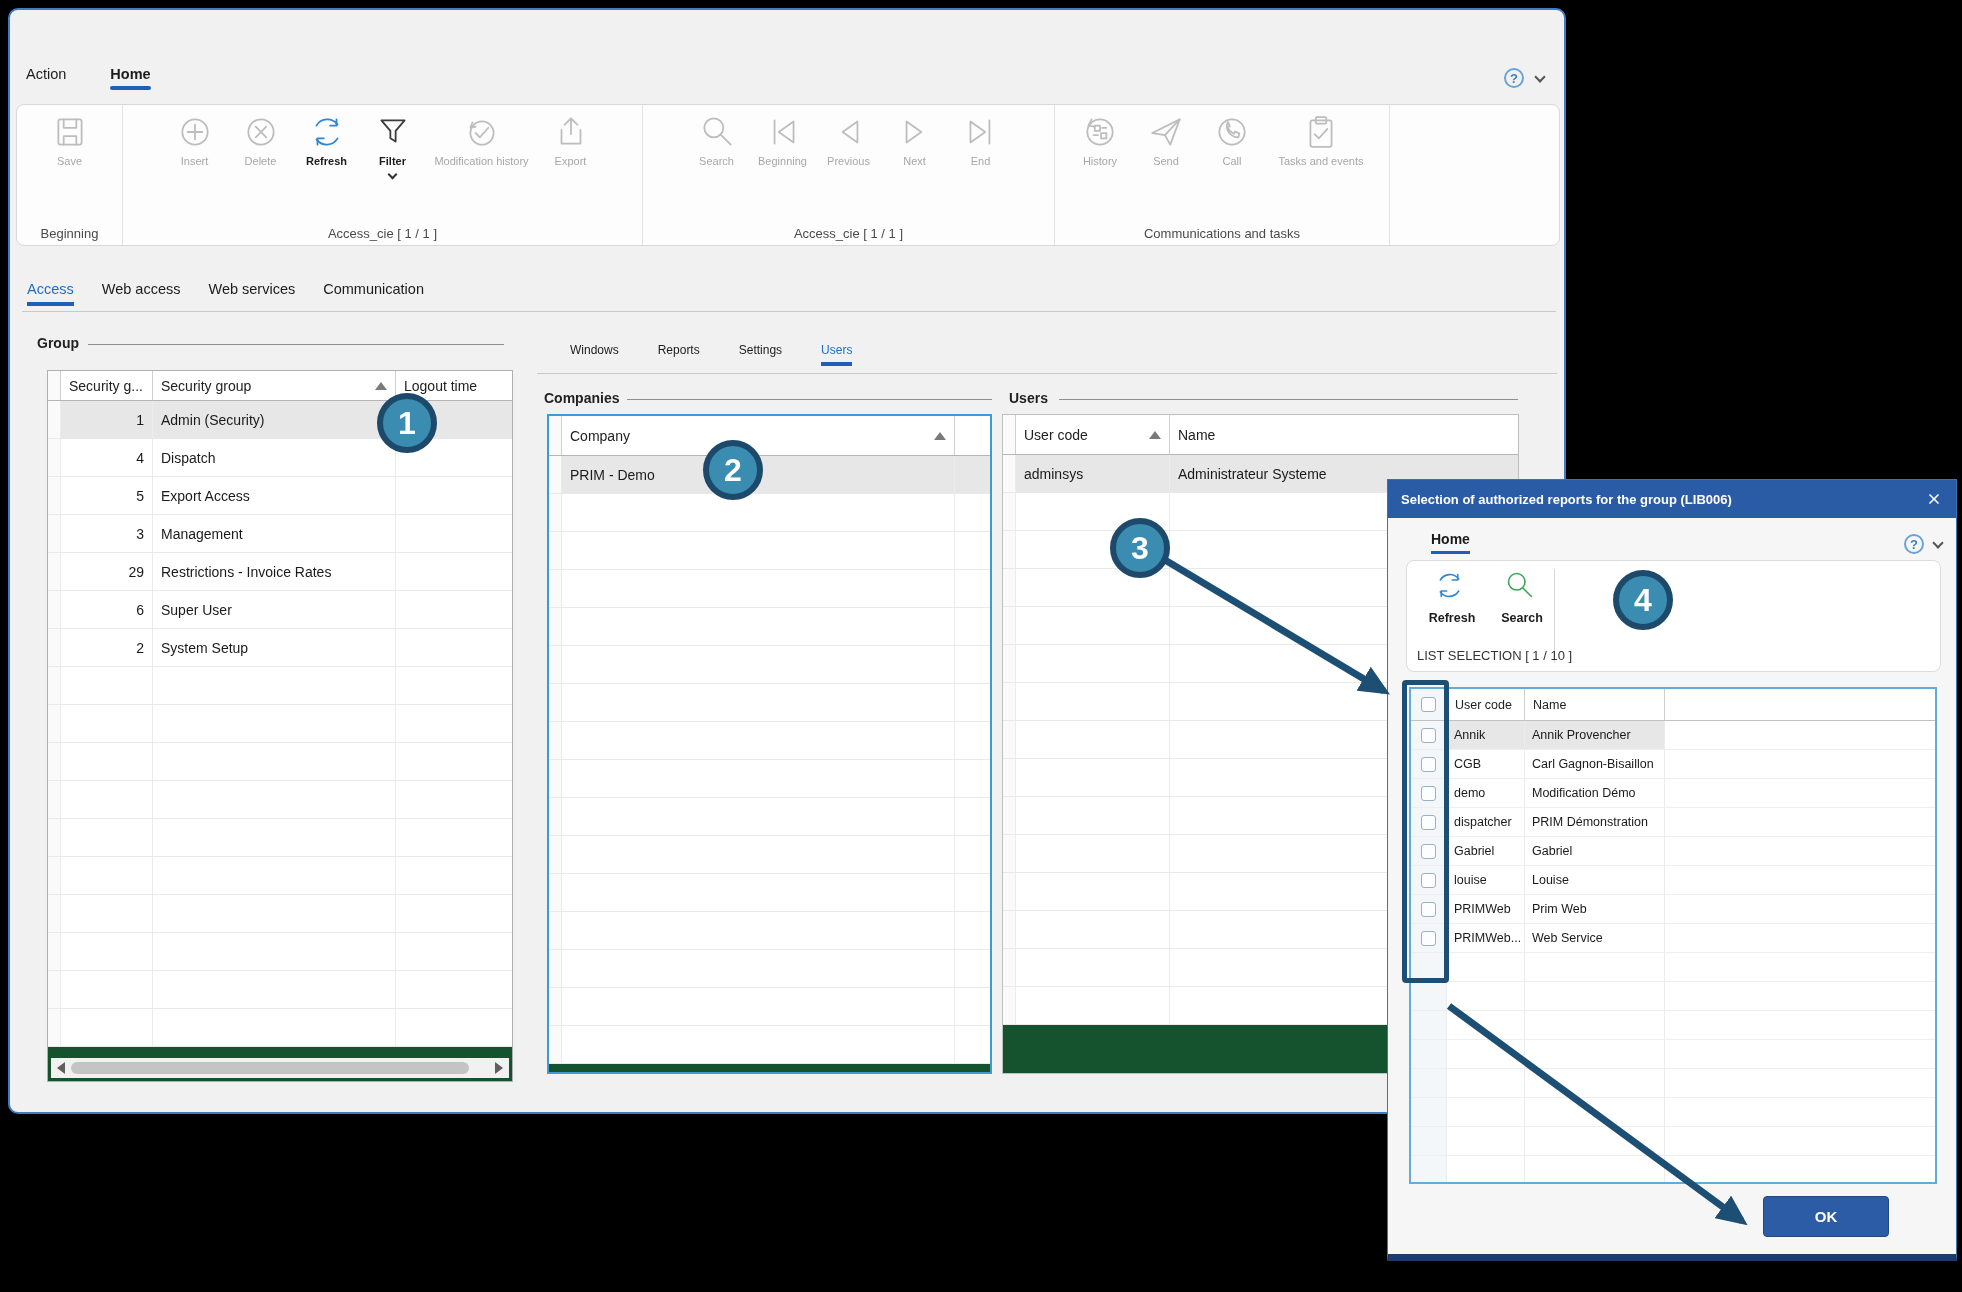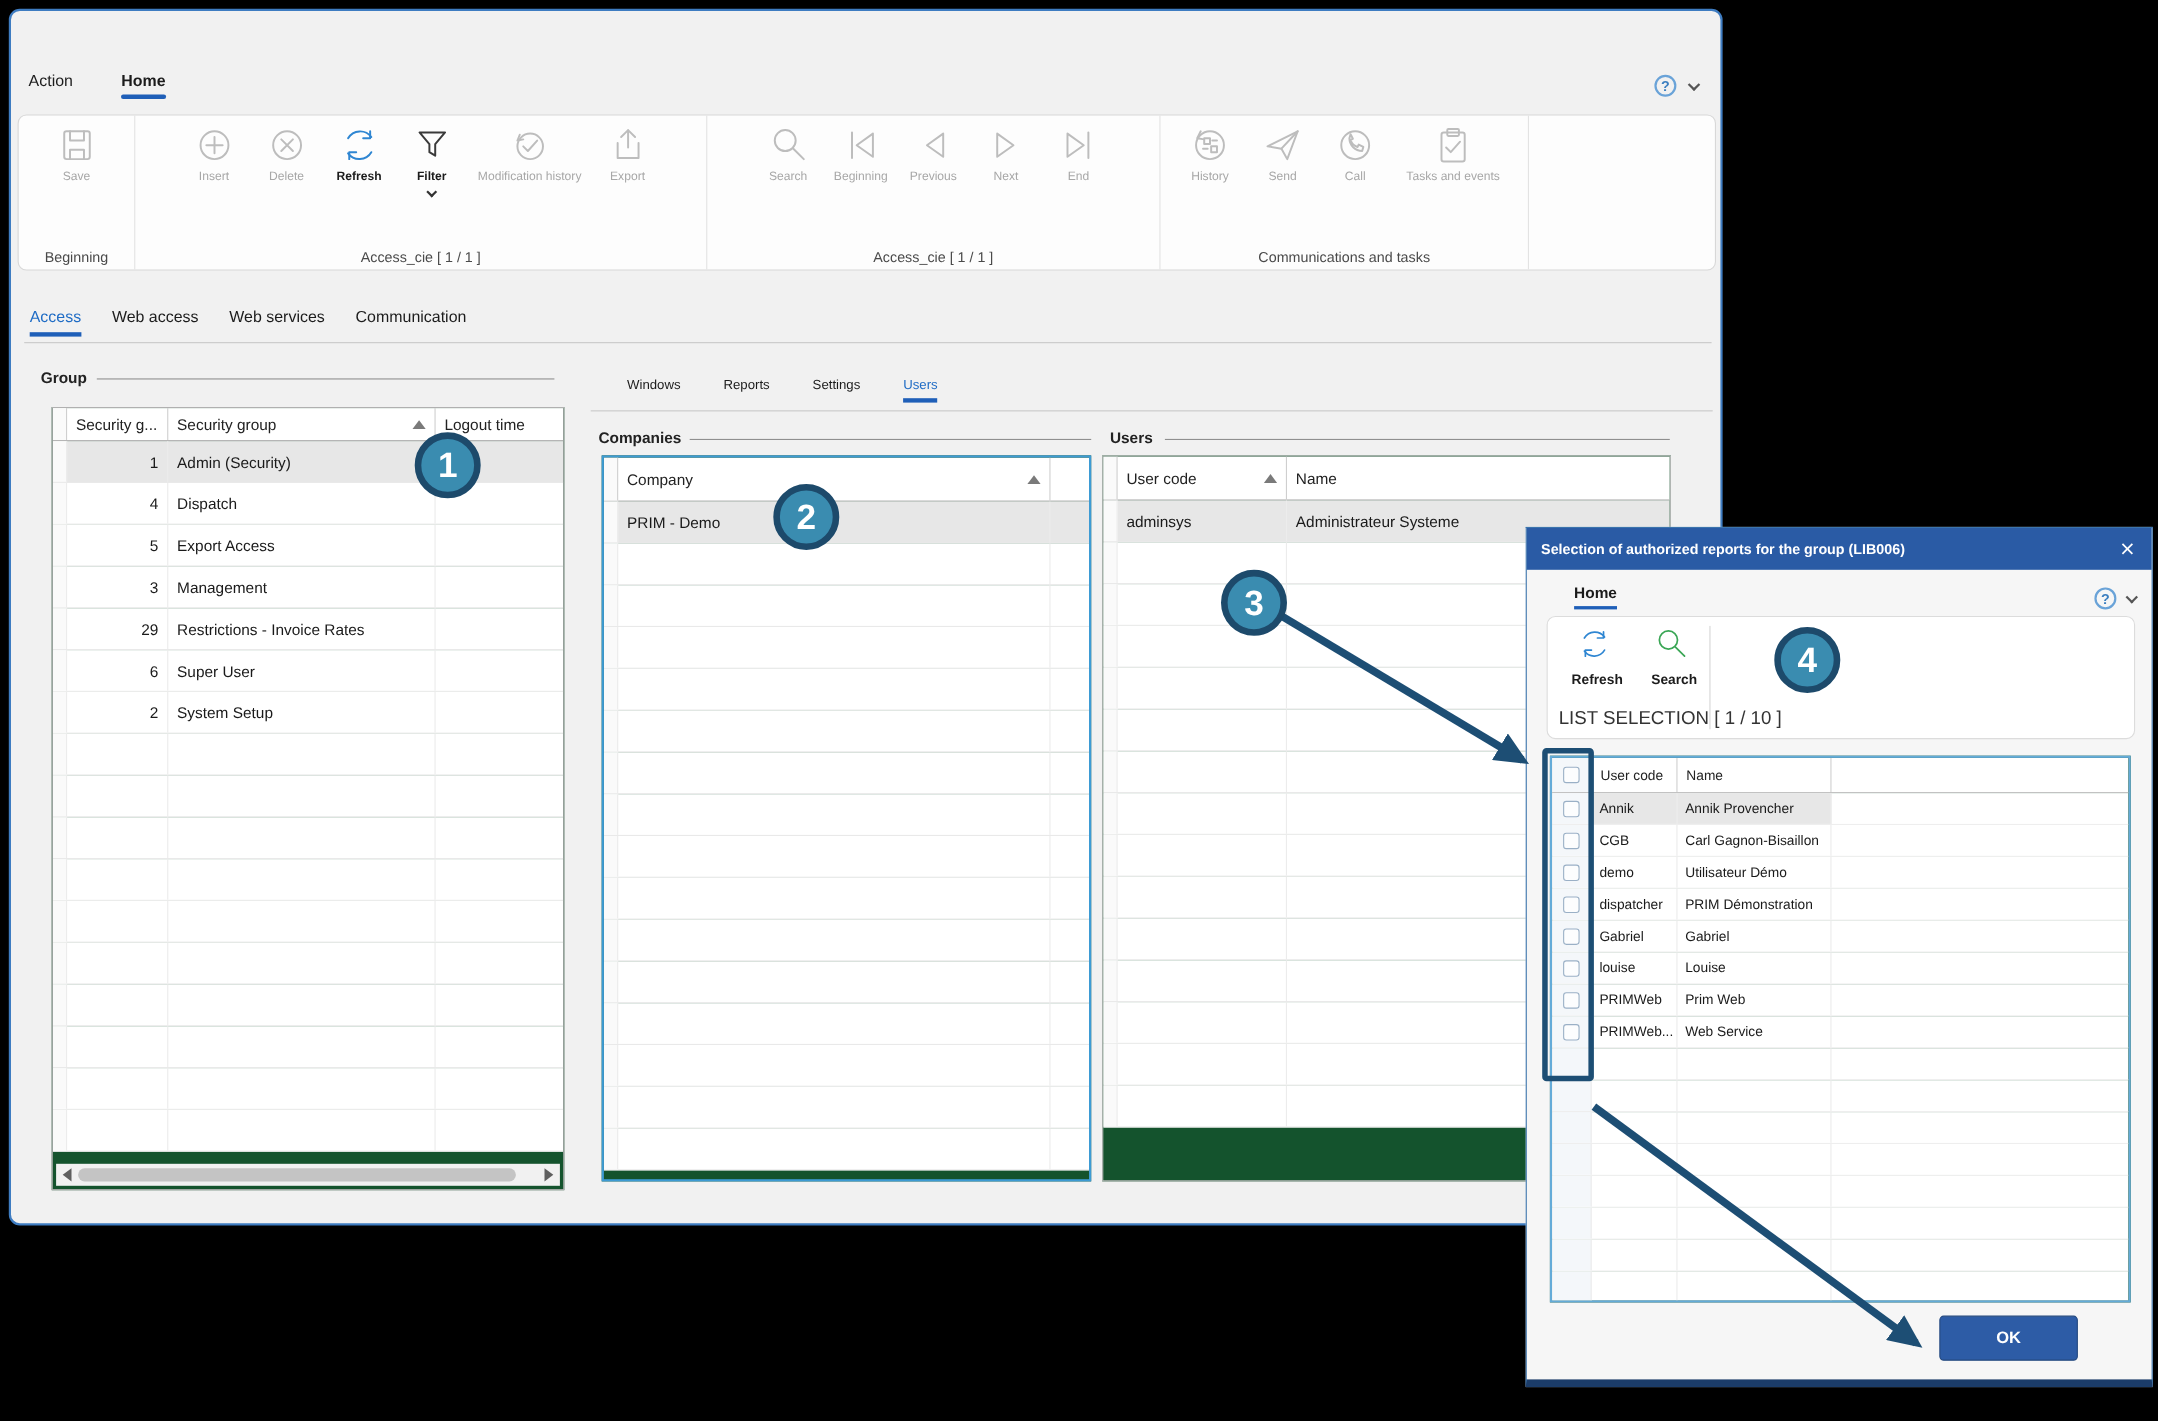--- a/index.html
+++ b/index.html
@@ -123,21 +123,21 @@
   .dlg-tab { position:absolute; left:43px; top:51px; font-size:14px; font-weight:bold; padding-bottom:7px; }
   .dlg-tab::after { content:""; position:absolute; left:0; right:0; bottom:0; height:3.5px; background:#1f5fb8; }
   .dlg-help { position:absolute; right:14px; top:54px; display:flex; gap:10px; align-items:center; }
   .dlg-ribbon { position:absolute; left:18px; top:80px; width:535px; height:112px; background:#fff;
     border:1px solid #dcdcdc; border-radius:8px; }
   .dlg-ribbon .btns { display:flex; gap:8px; padding:8px 0 0 14px; }
   .dlg-ribbon .rbtn { width:62px; }
   .dlg-ribbon .ricon svg { width:33px; height:33px; }
   .dlg-ribbon .rlabel { font-weight:bold; font-size:12.5px; }
   .dlg-divider { position:absolute; left:147px; top:8px; bottom:8px; width:1px; background:#d6d6d6; }
-  .dlg-group-label { position:absolute; left:10px; bottom:8px; font-size:17px; color:#333; }
+  .dlg-group-label { position:absolute; left:10px; bottom:8px; font-size:13px; color:#333; }
 
   #dialog-table { left:21px; top:207px; width:528px; height:497px; border:2px solid #64abd8; }
   #dialog-table .thead { height:32px; border-bottom:1px solid #c2c2c2; }
   #dialog-table .hcell,#dialog-table .dcell { font-size:12.5px; }
   .drow { display:flex; height:29px; border-bottom:1px solid #eeeeee; background:#fff; }
   .dcell { display:flex; align-items:center; padding:0 7px; border-right:1px solid #ececec;
     overflow:hidden; white-space:nowrap; }
   .c-cb { width:36px; justify-content:center; background:#f4f7fa; }
   .c-dcode { width:78px; }
   .c-dname { width:140px; }
@@ -776,21 +776,21 @@
     <div class="dcell c-dcode">CGB</div>
     <div class="dcell c-dname">Carl Gagnon-Bisaillon</div>
     <div class="dcell c-rest"></div>
   </div>
 
   <div class="drow">
     <div class="dcell c-cb">
       <span class="cb only-data"></span>
     </div>
     <div class="dcell c-dcode">demo</div>
-    <div class="dcell c-dname">Utilisateur Démo</div>
+    <div class="dcell c-dname">Modification Démo</div>
     <div class="dcell c-rest"></div>
   </div>
 
   <div class="drow">
     <div class="dcell c-cb">
       <span class="cb only-data"></span>
     </div>
     <div class="dcell c-dcode">dispatcher</div>
     <div class="dcell c-dname">PRIM Démonstration</div>
     <div class="dcell c-rest"></div>

